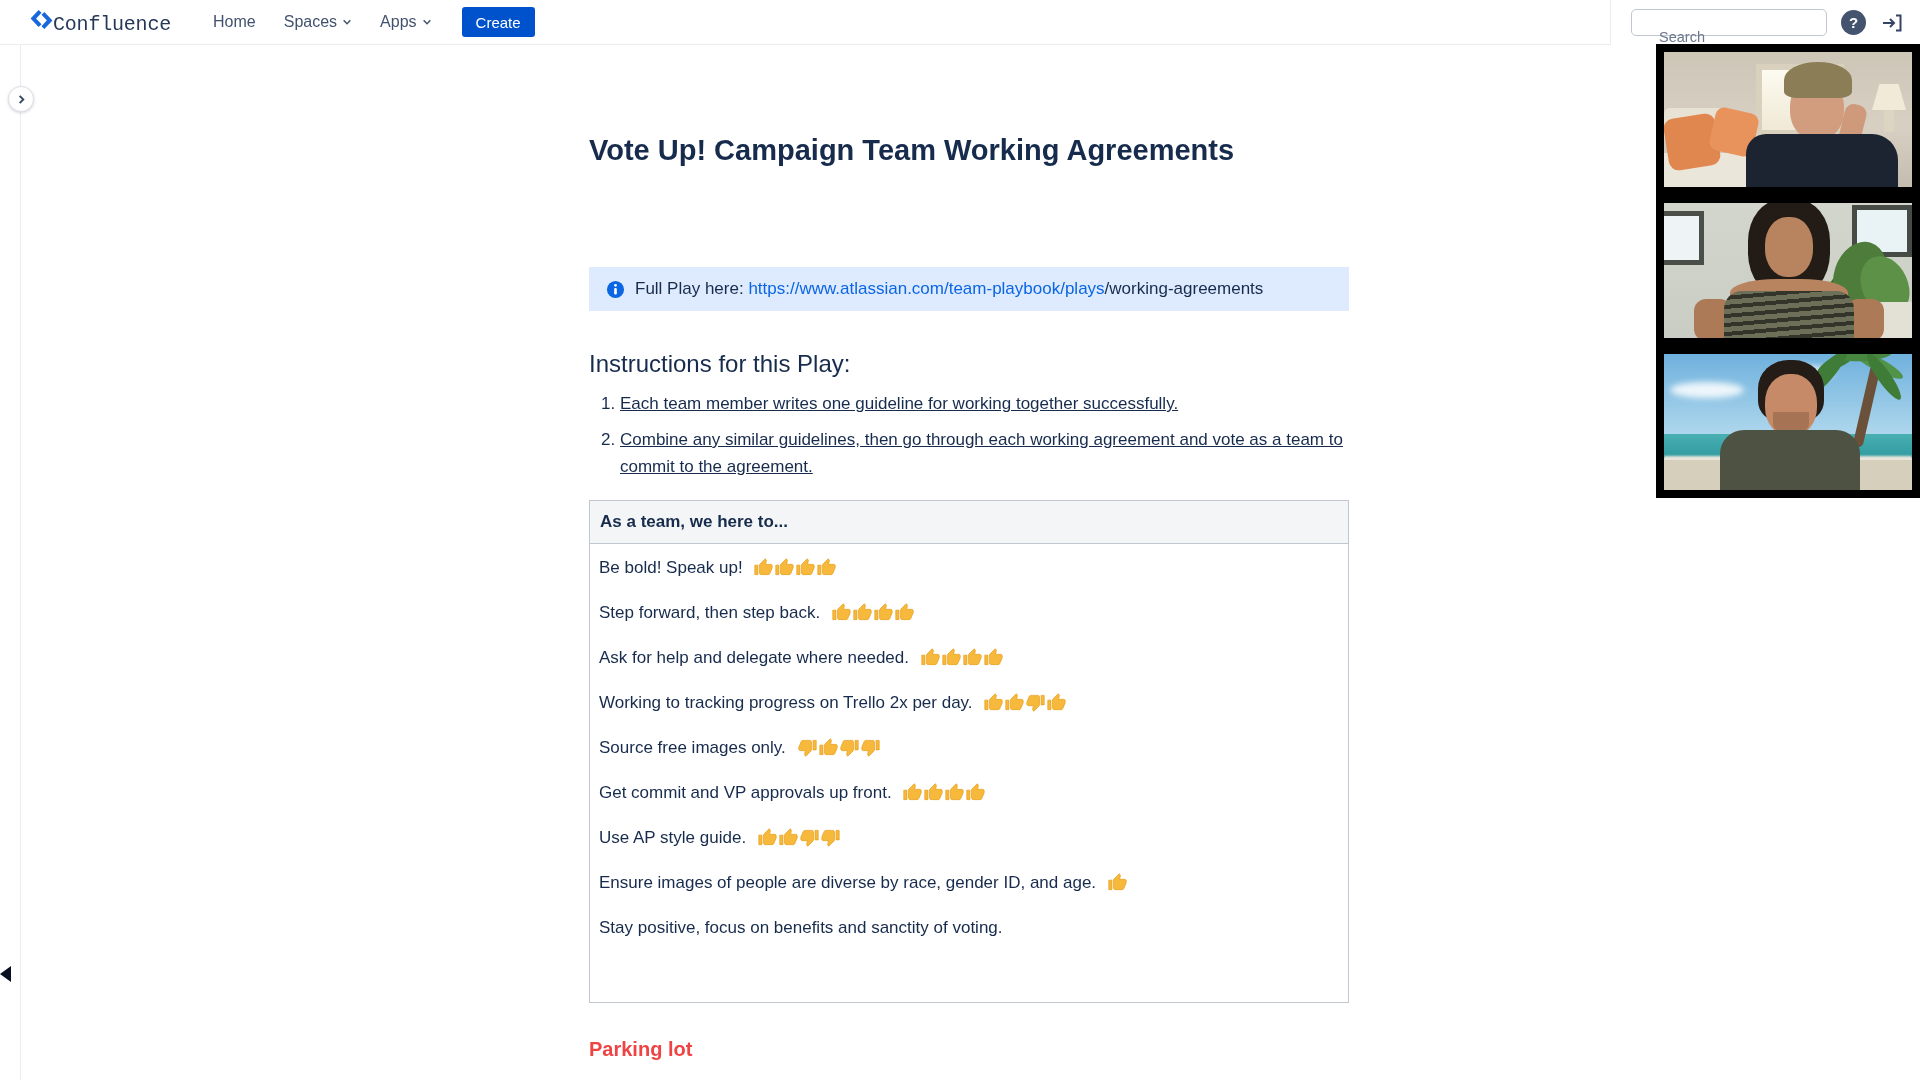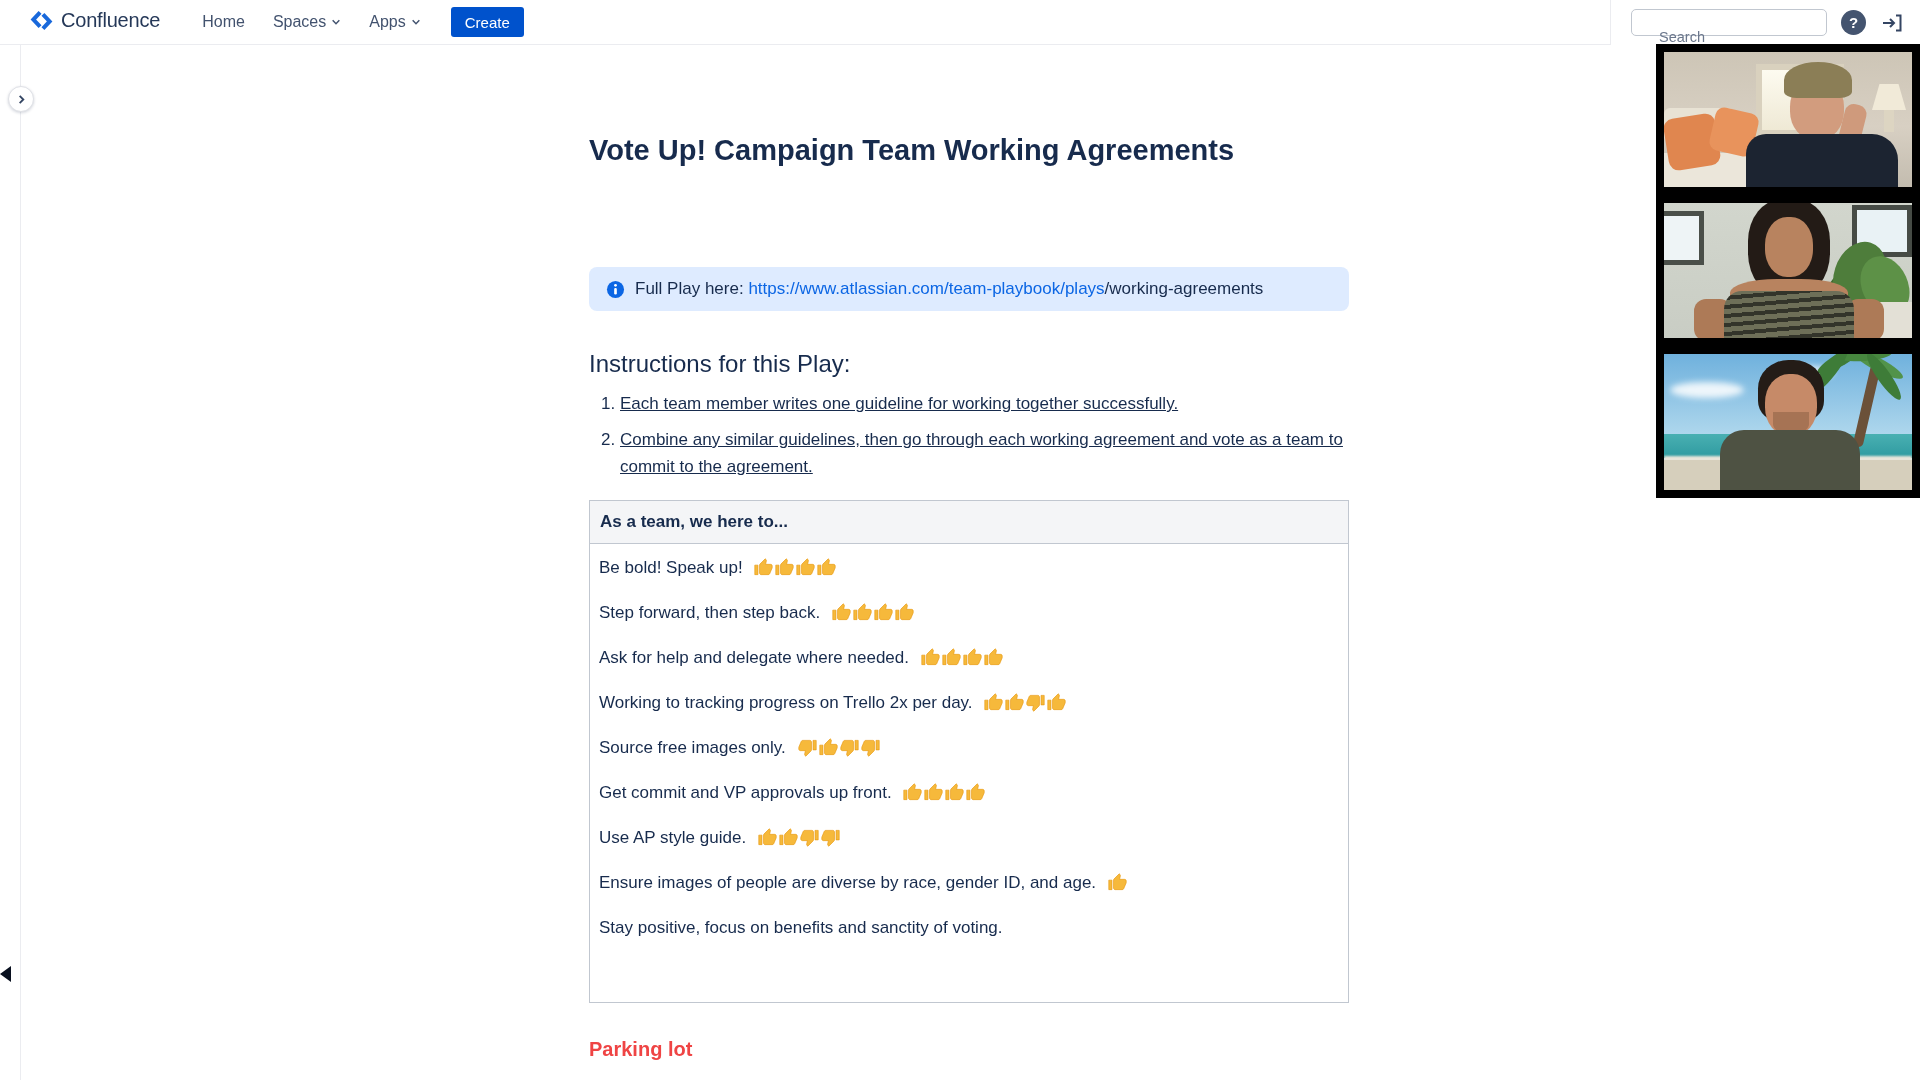--- a/index.html
+++ b/index.html
@@ -2,21 +2,21 @@
 <html><head>
 <meta charset="utf-8">
 <style>
   * { box-sizing: border-box; margin: 0; padding: 0; }
   html,body { width:1920px; height:1080px; overflow:hidden; background:#fff;
     font-family:"Liberation Sans", sans-serif; color:#172B4D; }
 
   
   .navbar { position:absolute; top:0; left:0; width:1920px; height:45px; background:#fff;
     border-bottom:1px solid #EBECF0; display:flex; align-items:center; z-index:5; }
-  .brand { display:flex; align-items:flex-start; gap:8px; margin-left:30px; cursor:pointer; }
+  .brand { display:flex; align-items:flex-end; margin-left:30px; cursor:pointer;font-family:Liberation Mono, monospace; }
   .brand-name { font-size:20px; font-weight:500; color:#253858; letter-spacing:-0.2px; }
   .nav-items { display:flex; align-items:center; margin-left:42px; gap:28px; }
   .nav-item { display:flex; align-items:center; gap:5px; font-size:16px; font-weight:500;
     color:#42526E; cursor:pointer; }
   .chev { width:10px; height:10px; }
   .create-btn { margin-left:30px; background:#0052CC; color:#fff; border:none; border-radius:3px;
     height:30px; padding:0 14px; font-size:15px; font-weight:500; font-family:inherit; cursor:pointer; }
   .nav-right { position:absolute; right:0; top:0; height:45px; display:flex; align-items:center;
     gap:14px; padding:0 16px 0 20px; border-left:1px solid #EBECF0; background:#fff; }
   .search-box { display:flex; align-items:center; gap:7px; width:196px; height:27px;
@@ -31,21 +31,21 @@
   
   .sidebar-rail { position:absolute; left:20px; top:45px; bottom:0; width:1px; background:#EBECF0; }
   .expand-btn { position:absolute; left:8px; top:86px; width:26px; height:26px; border-radius:50%;
     background:#fff; border:1px solid #DFE1E6; box-shadow:0 1px 3px rgba(9,30,66,.18);
     display:flex; align-items:center; justify-content:center; cursor:pointer; z-index:4; }
 
   
   .content { position:absolute; left:589px; top:45px; width:760px; }
   .page-title { position:absolute; top:89px; left:0; font-size:29px; font-weight:600; color:#172B4D; }
   .info-panel { position:absolute; top:222px; left:0; width:760px; min-height:44px; background:#DEEBFF;
-    border-radius:8px; display:flex; align-items:center; gap:10px; padding:10px 17px; font-size:17px; }
+    border-radius:0; display:flex; align-items:center; gap:10px; padding:10px 17px; font-size:17px; }
   .info-panel a { color:#0C66E4; text-decoration:none; cursor:pointer; }
   .h2 { position:absolute; top:305px; left:0; font-size:24px; font-weight:500; color:#172B4D; }
   .steps { position:absolute; top:345px; left:0; width:758px; padding-left:31px;
     font-size:17px; line-height:27px; }
   .steps li { margin-bottom:9px;text-decoration:underline; }
   .agree-table { position:absolute; top:455px; left:0; width:760px; border-collapse:collapse; }
   .agree-table th { background:#F4F5F7; border:1px solid #C1C7D0; text-align:left;
     font-size:17px; font-weight:700; padding:11px 10px; color:#172B4D; }
   .agree-table td { border:1px solid #C1C7D0; padding:11px 9px 42px 9px; vertical-align:top; }
   .agree-table td p { font-size:17px; line-height:25px; margin:0 0 20px 0; white-space:nowrap; }

